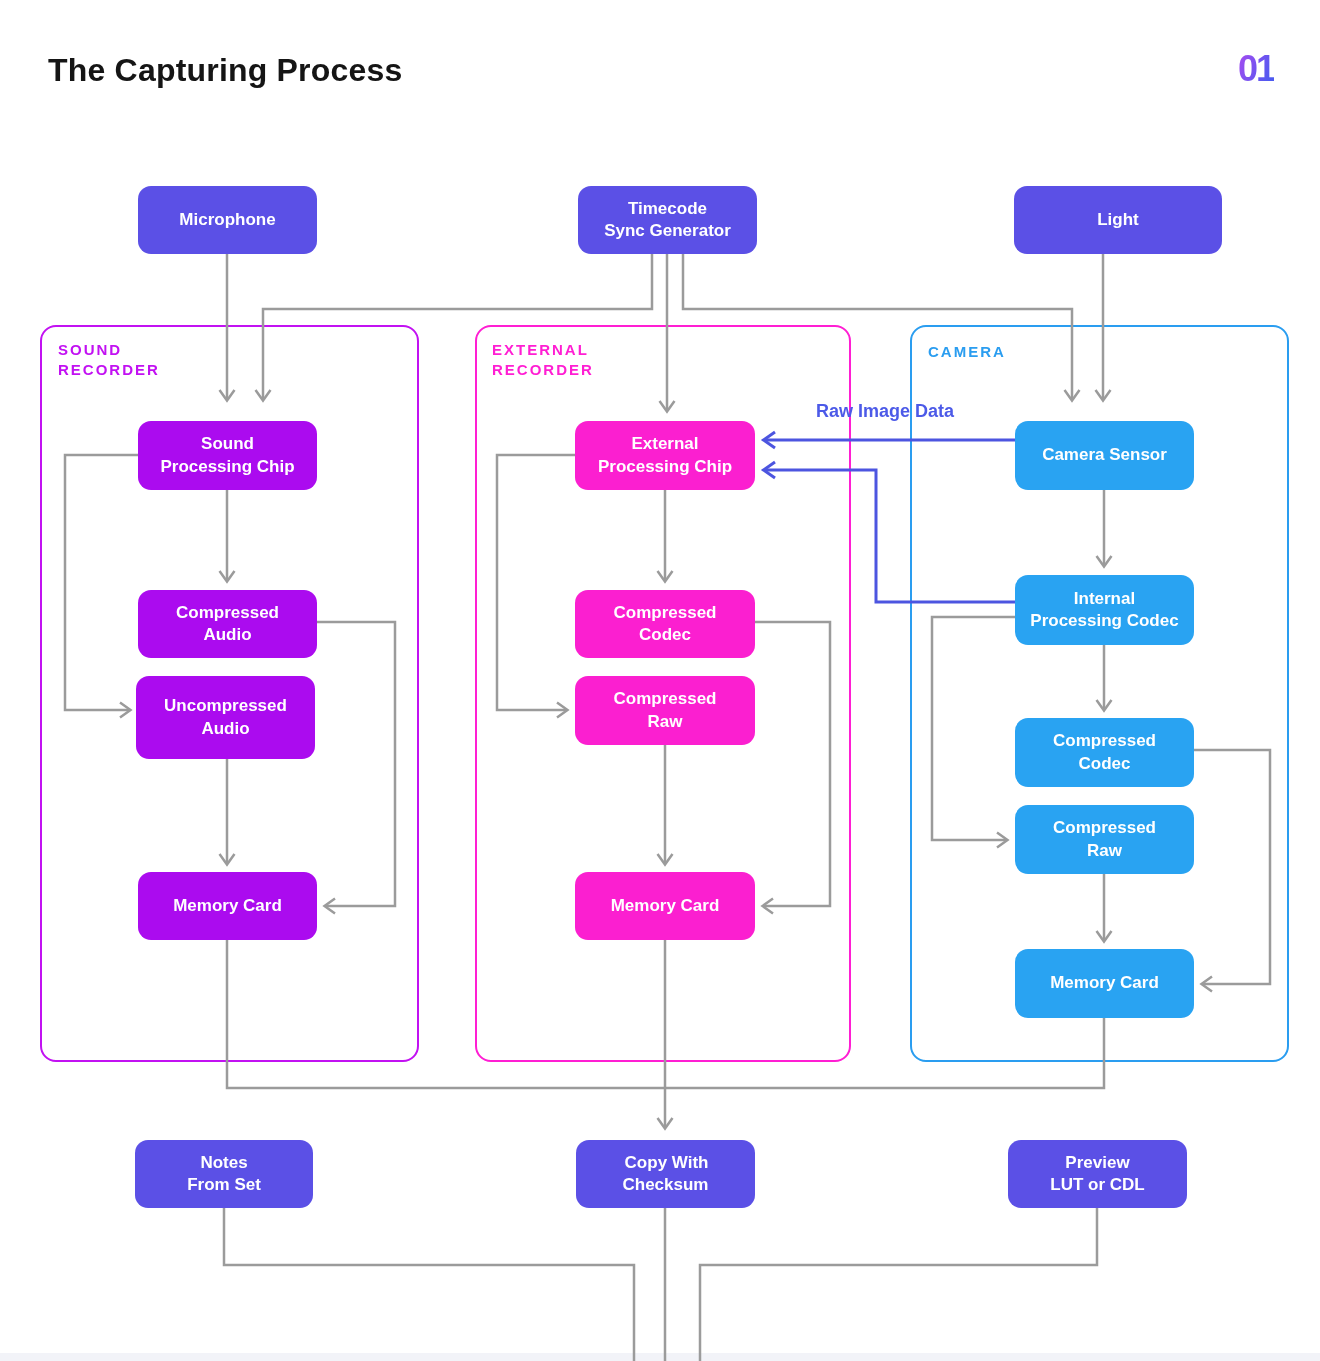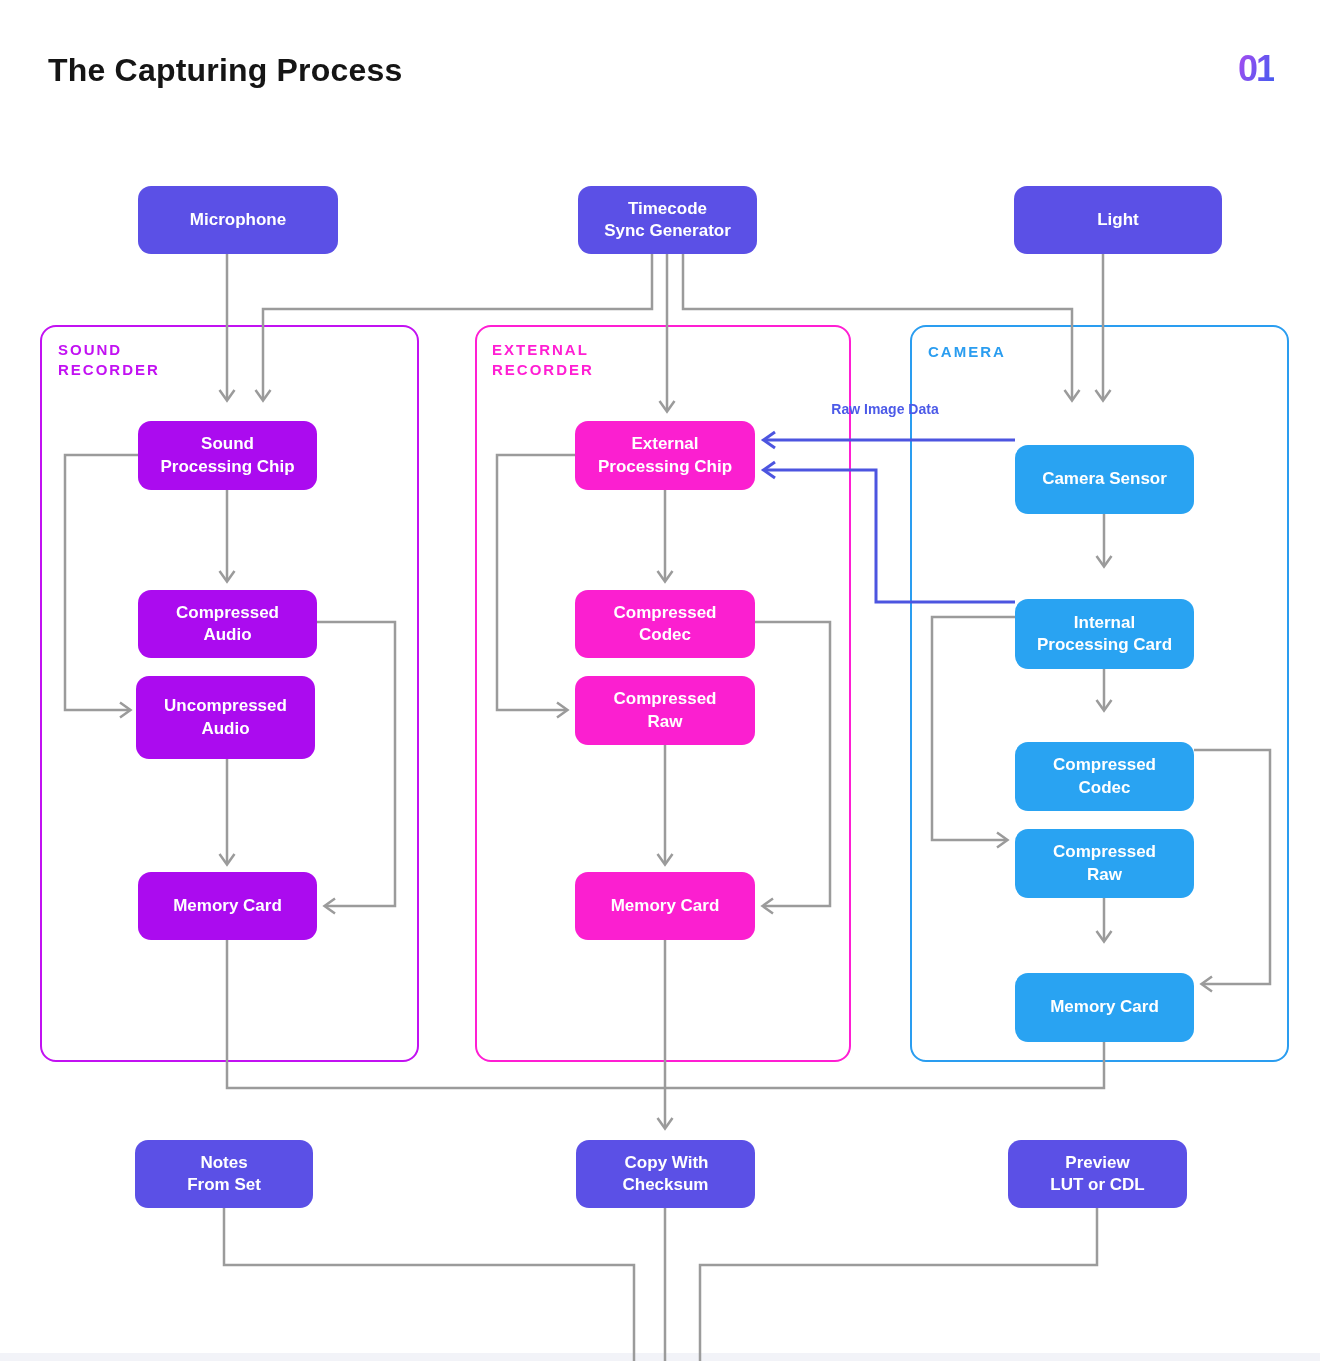--- a/index.html
+++ b/index.html
@@ -18,37 +18,37 @@
     -webkit-text-fill-color:transparent;color:#5b50e6;
   }
   .node{
     position:absolute;border-radius:13px;color:#ffffff;font-weight:700;font-size:17px;
     line-height:1.32;display:flex;align-items:center;justify-content:center;text-align:center;
     white-space:pre-line;z-index:3;
   }
   .indigo{background:var(--c-indigo,#5b50e6);}
   .purple{background:var(--c-purple,#ab0bef);}
   .pink{background:var(--c-pink,#fb1fd0);}
-  .blue{background:var(--c-blue,#29a3f2);margin-top:24px;}
+  .blue{background:var(--c-blue,#29a3f2);}
   .group{
     position:absolute;border-radius:16px;background:transparent;z-index:1;
   }
   .group.sound{border:2.5px solid var(--c-purple_border,#c211f2);}
   .group.external{border:2.5px solid var(--c-pink_border,#ff1ed3);}
   .group.camera{border:2.5px solid var(--c-blue_border,#2a9df0);}
   .grouplabel{
     position:absolute;font-size:15px;font-weight:800;letter-spacing:2px;line-height:1.3;
     white-space:pre-line;z-index:3;
   }
   .grouplabel.sound{color:var(--c-purple_border,#c211f2);}
   .grouplabel.external{color:var(--c-pink_border,#ff1ed3);}
   .grouplabel.camera{color:var(--c-blue_border,#2a9df0);}
   .rawlabel{
     position:absolute;left:795px;top:401px;width:180px;text-align:center;
-    font-size:14px;font-weight:700;color:var(--c-data_label,#4c5ae8);z-index:3;
+    font-size:18px;font-weight:700;color:var(--c-data_label,#4c5ae8);z-index:3;
   }
   #wires{position:absolute;left:0;top:0;z-index:2;}
   .c-gray{stroke:var(--c-line_gray,#9b9b9b);fill:none;stroke-width:2.5px;}
   .c-blue{stroke:var(--c-data_line,#4c55e0);fill:none;stroke-width:3px;}
   .footerband{
     position:absolute;left:0;top:1353px;width:1320px;height:8px;
     background:var(--c-footer_band,#f2f3f8);z-index:0;
   }
 </style>
 </head>
@@ -107,21 +107,21 @@
     <path class="c-gray" d="M224,1208 V1265 H634 V1361"></path>
     <path class="c-gray" d="M665,1208 V1361"></path>
     <path class="c-gray" d="M1097,1208 V1265 H700 V1361"></path>
 
     <path class="c-blue" d="M1015,440 H764" marker-end="url(#ba)"></path>
     <path class="c-blue" d="M1015,602 H876 V470 H764" marker-end="url(#ba)"></path>
   </svg>
 
   <div class="rawlabel">Raw Image Data</div>
 
-  <div class="node indigo" style="left:138px;top:186px;width:200px;height:68px;">Microphone</div>
+  <div class="node indigo" style="left:138px;top:186px;width:179px;height:68px;">Microphone</div>
   <div class="node indigo" style="left:578px;top:186px;width:179px;height:68px;">Timecode
 Sync Generator</div>
   <div class="node indigo" style="left:1014px;top:186px;width:208px;height:68px;">Light</div>
 
   <div class="node purple" style="left:138px;top:421px;width:179px;height:69px;">Sound
 Processing Chip</div>
   <div class="node purple" style="left:138px;top:590px;width:179px;height:68px;">Compressed
 Audio</div>
   <div class="node purple" style="left:136px;top:676px;width:179px;height:83px;">Uncompressed
 Audio</div>
@@ -130,21 +130,21 @@
   <div class="node pink" style="left:575px;top:421px;width:180px;height:69px;">External
 Processing Chip</div>
   <div class="node pink" style="left:575px;top:590px;width:180px;height:68px;">Compressed
 Codec</div>
   <div class="node pink" style="left:575px;top:676px;width:180px;height:69px;">Compressed
 Raw</div>
   <div class="node pink" style="left:575px;top:872px;width:180px;height:68px;">Memory Card</div>
 
   <div class="node blue" style="left:1015px;top:421px;width:179px;height:69px;">Camera Sensor</div>
   <div class="node blue" style="left:1015px;top:575px;width:179px;height:70px;">Internal
-Processing Card</div>
+Processing Codec</div>
   <div class="node blue" style="left:1015px;top:718px;width:179px;height:69px;">Compressed
 Codec</div>
   <div class="node blue" style="left:1015px;top:805px;width:179px;height:69px;">Compressed
 Raw</div>
   <div class="node blue" style="left:1015px;top:949px;width:179px;height:69px;">Memory Card</div>
 
   <div class="node indigo" style="left:135px;top:1140px;width:178px;height:68px;">Notes
 From Set</div>
   <div class="node indigo" style="left:576px;top:1140px;width:179px;height:68px;text-align:right;">Copy With
 Checksum</div>

